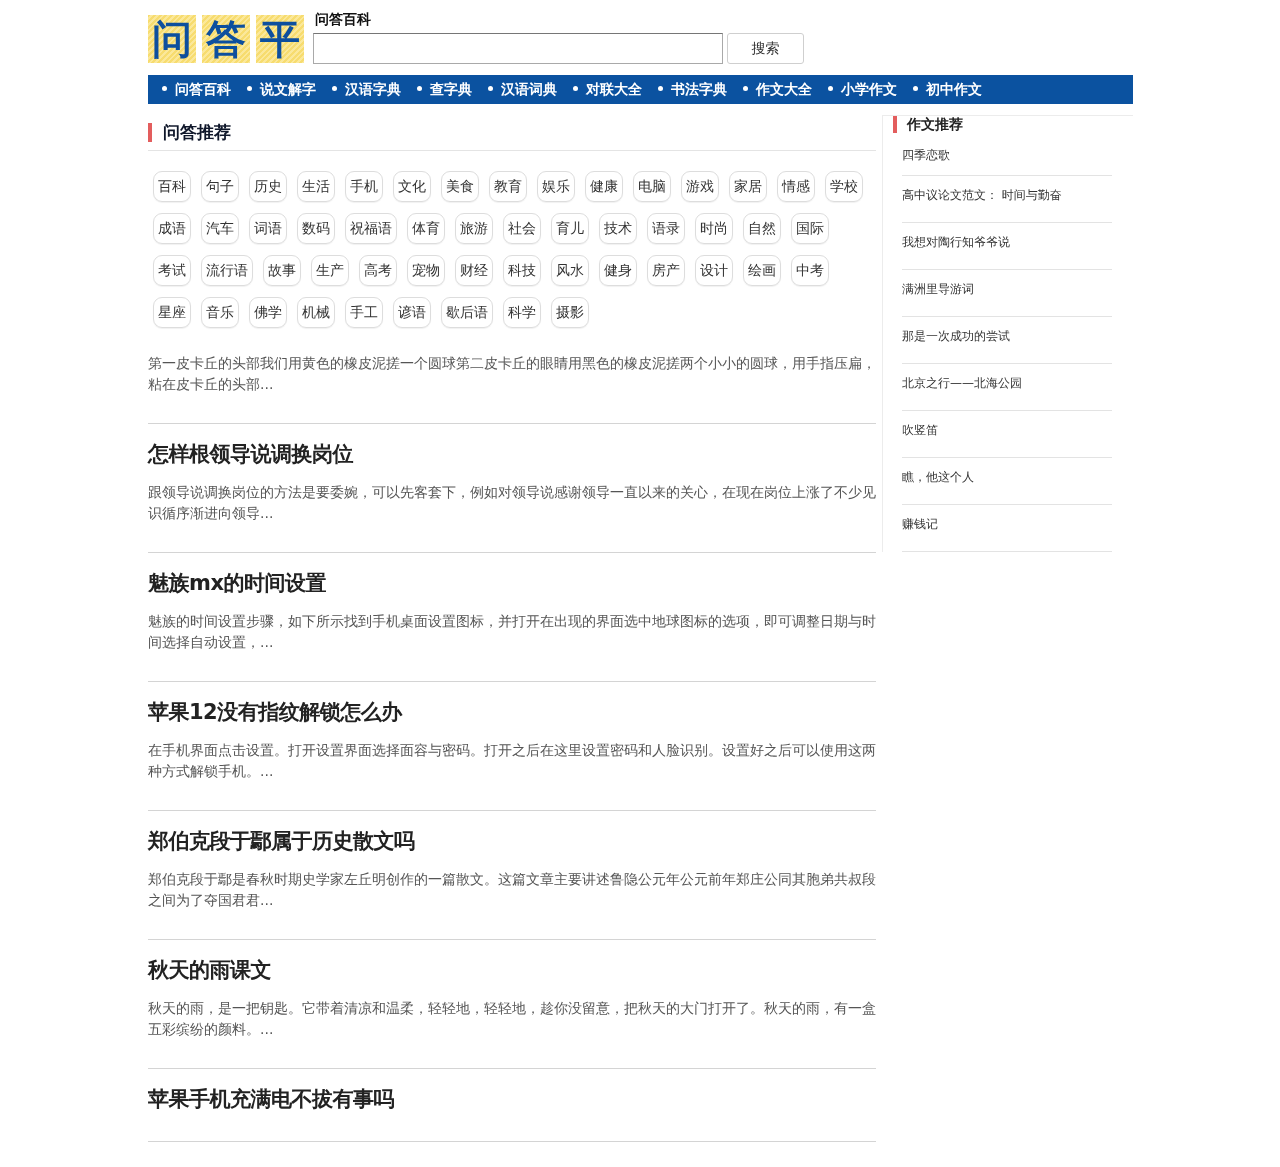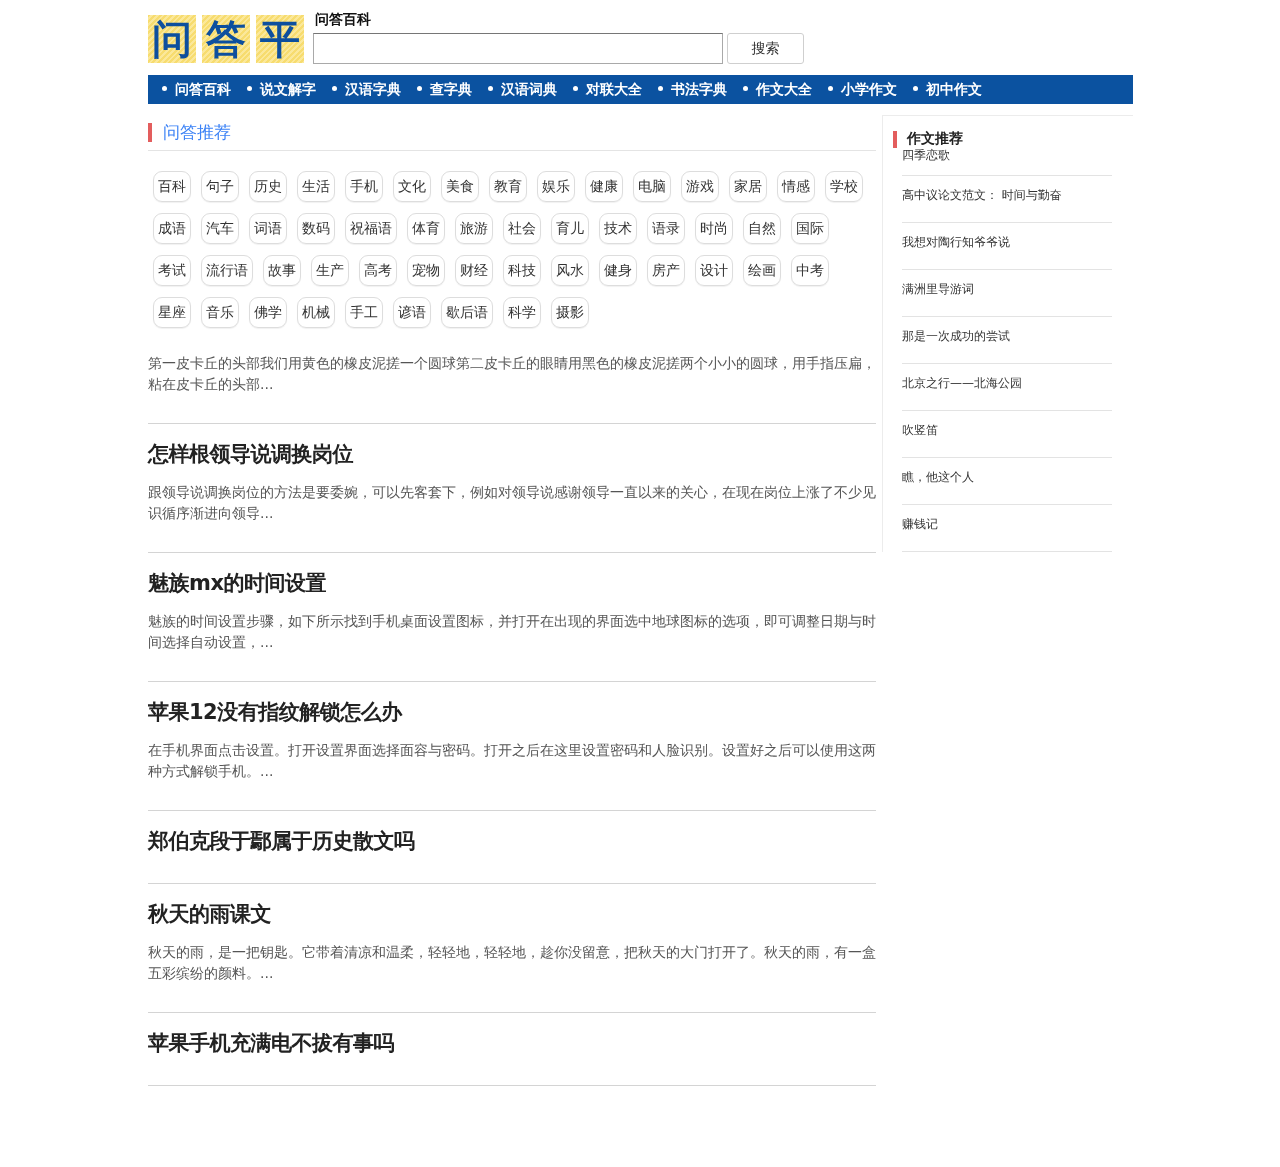--- a/index.html
+++ b/index.html
@@ -58,36 +58,36 @@
     .side {
       position: absolute; left: 734px; top: 115px; width: 251px; height: 437px;
       border-left: 1px solid #ececec; border-top: 1px solid #ececec;
     }
 
     .section-title {
       height: 36px; border-bottom: 1px solid #e4e4e4;
       display: flex; align-items: center; margin-top: 0;
     }
     .section-title .bar { width: 4px; height: 19px; background: #e35d5d; margin-right: 11px; }
-    .section-title span.t { font-size: 17px; font-weight: normal; color: #3b82f6; }
+    .section-title span.t { font-size: 17px; font-weight: bold; color: #0f172a; }
 
     .tags { padding: 20px 0 0 5px; display: flex; flex-wrap: wrap; width: 728px; }
     .tag {
       height: 31px; padding: 0 4px;
       border: 1px solid #ddd; border-radius: 9px;
       font-size: 14px; color: #333; line-height: 29px;
       margin: 0 10px 11px 0; white-space: nowrap;
       box-shadow: 0 1px 1px rgba(0,0,0,0.06);
     }
 
     .article { border-bottom: 1px solid #d4d4d4; padding: 14px 0 14px 0; }
     .article h2 { font-size: 21px; font-weight: bold; color: #222; height: 32px; line-height: 32px; margin-bottom: 12px; letter-spacing: -0.5px; }
     .article p { font-size: 14px; color: #555; line-height: 21px; height: 42px; margin-bottom: 14px; overflow: hidden; }
 
-    .side-title { height: 32px; display: flex; align-items: flex-end; padding-left: 10px; }
+    .side-title { height: 32px; display: flex; align-items: flex-start; padding-left: 10px; }
     .side-title .bar { width: 4px; height: 17px; background: #e35d5d; margin-right: 10px; }
     .side-title span.t { font-size: 14px; font-weight: bold; color: #222; }
     .side-list { padding-left: 19px; width: 229px; }
     .side-item {
       display: block; height: 40px; line-height: 22px;
       font-size: 12px; color: #333; text-decoration: none;
       border-bottom: 1px solid #e3e3e3; padding-top: 1px; margin-bottom: 7px;
     }
     .side-item:first-child { height: 33px; margin-top: -5px; }
   </style>
@@ -192,20 +192,21 @@
         <div class="article">
           <h2>魅族mx的时间设置</h2>
           <p>魅族的时间设置步骤，如下所示找到手机桌面设置图标，并打开在出现的界面选中地球图标的选项，即可调整日期与时间选择自动设置，...</p>
         </div>
         <div class="article">
           <h2>苹果12没有指纹解锁怎么办</h2>
           <p>在手机界面点击设置。打开设置界面选择面容与密码。打开之后在这里设置密码和人脸识别。设置好之后可以使用这两种方式解锁手机。...</p>
         </div>
         <div class="article">
           <h2>郑伯克段于鄢属于历史散文吗</h2>
+          <p>郑伯克段于鄢是春秋时期史学家左丘明创作的一篇散文。这篇文章主要讲述鲁隐公元年公元前年郑庄公同其胞弟共叔段之间为了夺国君君...</p>
         </div>
         <div class="article">
           <h2>秋天的雨课文</h2>
           <p>秋天的雨，是一把钥匙。它带着清凉和温柔，轻轻地，轻轻地，趁你没留意，把秋天的大门打开了。秋天的雨，有一盒五彩缤纷的颜料。...</p>
         </div>
         <div class="article">
           <h2>苹果手机充满电不拔有事吗</h2>
         </div>
       </div>
   </div>

